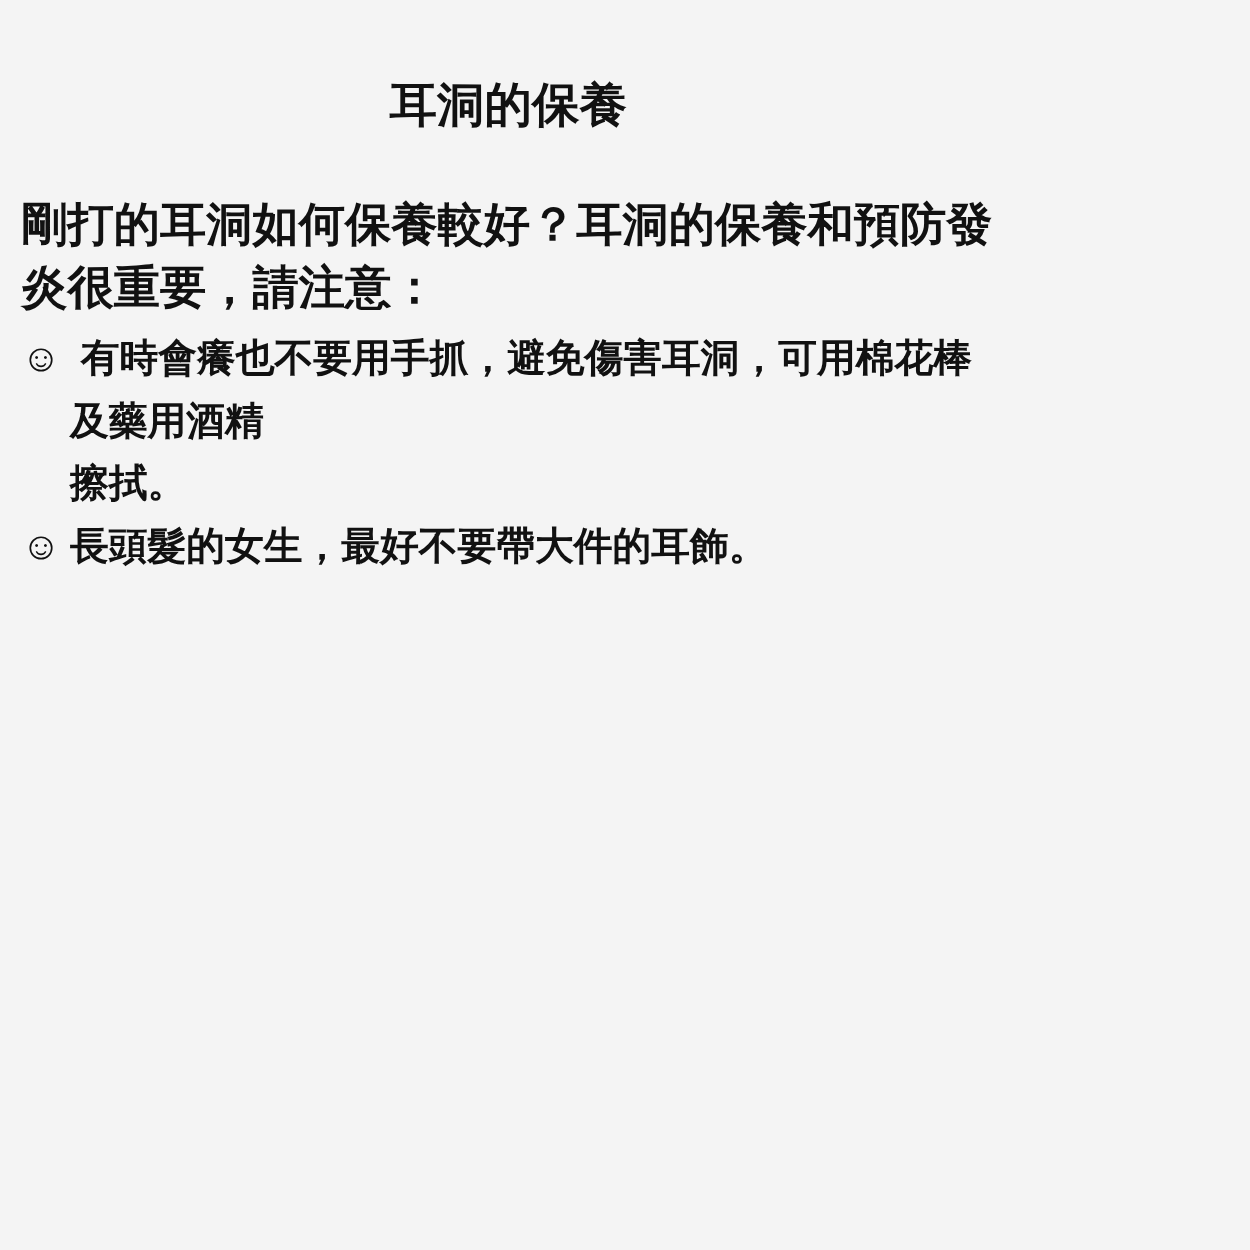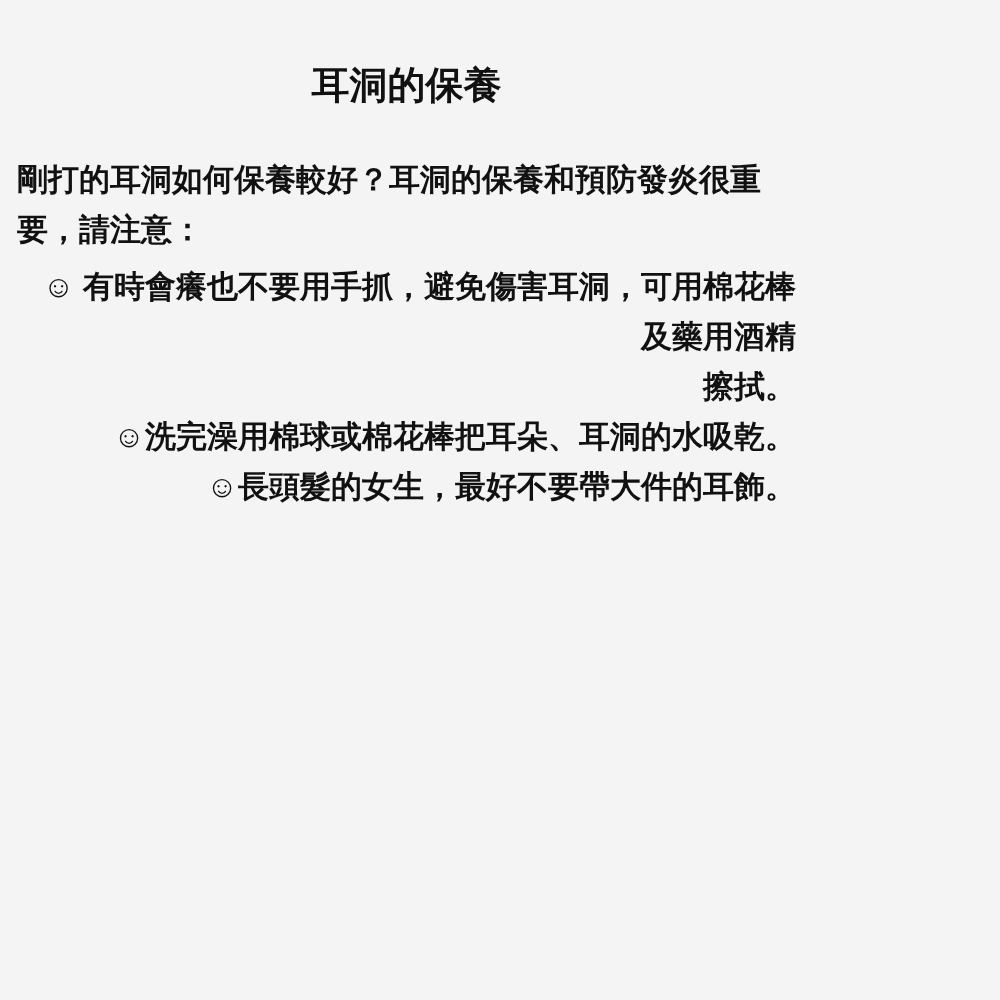--- a/index.html
+++ b/index.html
@@ -23,34 +23,33 @@
   }
   .page-title {
     margin: 0 0 46px 0;
     font-size: 38px;
     line-height: 47px;
     text-align: center;
     font-weight: 700;
   }
   .intro {
     margin: 0;
-    font-size: 31px;
+    font-size: 37px;
     line-height: 50px;
   }
   .tips {
     list-style: none;
     margin: 7px 0 0 0;
     padding: 0;
   }
   .tip {
     position: relative;
     padding-left: 39px;
     font-size: 31px;
     line-height: 50px;
-    text-align: right;
   }
   .tip .smiley {
     display: inline-block;
     width: 39px;
     margin-left: -39px;
     white-space: normal;
   }
   .tip-text {
     white-space: pre-line;
   }
@@ -64,23 +63,20 @@
 
   <p class="intro">剛打的耳洞如何保養較好？耳洞的保養和預防發炎很重要，請注意：</p>
 
   <ul class="tips">
 
     <li class="tip">
       <span class="smiley">☺</span><span class="tip-text"> 有時會癢也不要用手抓，避免傷害耳洞，可用棉花棒及藥用酒精
 擦拭。</span>
     </li>
 
-    <li class="tip">
-      <span class="smiley">☺</span><span class="tip-text">洗完澡用棉球或棉花棒把耳朵、耳洞的水吸乾。</span>
-    </li>
 
     <li class="tip">
       <span class="smiley">☺</span><span class="tip-text">長頭髮的女生，最好不要帶大件的耳飾。</span>
     </li>
 
 
 
 
   </ul>
 

